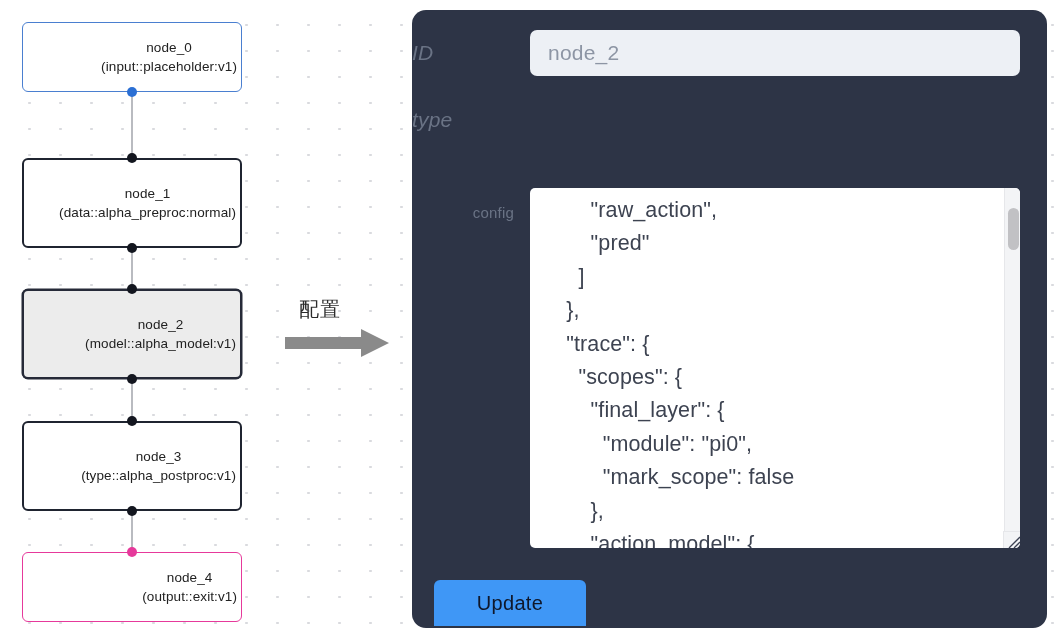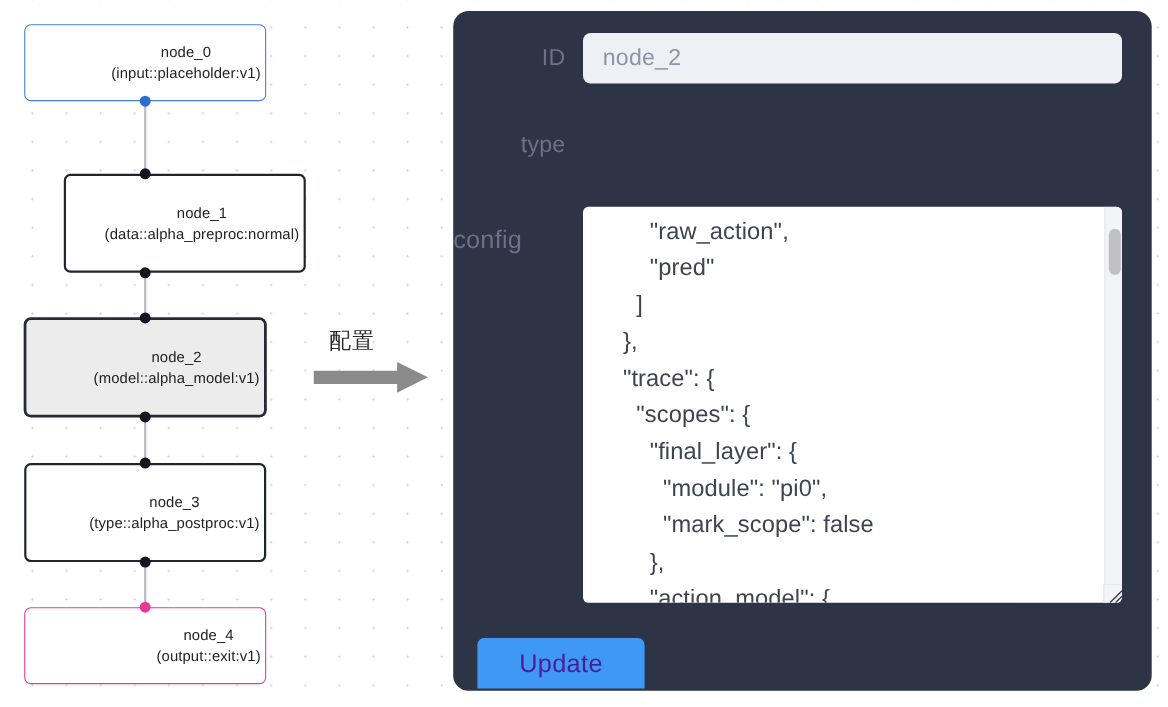--- a/index.html
+++ b/index.html
@@ -43,21 +43,21 @@
     letter-spacing: .1px;
     z-index: 3;
   }
   .node .nlabel { display: block; white-space: pre-wrap; word-break: break-all; padding: 0 4px; }
 
   .node.is-input   { border-color: #4a7fd0; border-width: 1.5px; }
   .node.is-selected{ background: #ececec; border-color: #262a38; border-width: 2px; box-shadow: 0 0 0 .5px #262a38; }
   .node.is-output  { border-color: #e6399b; border-width: 1.8px; }
 
   #n0 { top: 22px;  height: 70px; }
-  #n1 { top: 158px; height: 90px; margin-left: 36px; }
+  #n1 { top: 158px; height: 90px; }
   #n2 { top: 289px; height: 90px; }
   #n3 { top: 421px; height: 90px; }
   #n4 { top: 552px; height: 70px; }
 
   .edge {
     position: absolute;
     left: 131px;
     width: 2px;
     background: #b9bbc0;
     z-index: 1;
@@ -96,47 +96,47 @@
     left: 412px; top: 10px;
     width: 635px; height: 618px;
     background: #2d3446;
     border-radius: 14px;
     z-index: 6;
     overflow: hidden;
   }
 
   .field-row { position: absolute; display: flex; align-items: center; }
   #row-id   { left: 0px; top: 20px; width: 635px; }
-  #row-type { left: 0px; top: 110px; width: 587px; }
+  #row-type { left: 0px; top: 98px; width: 587px; }
 
   .field-label {
     color: #6a7385;
     font-size: 21px;
-    text-align: right;
     width: 118px;
     padding-right: 16px;
     letter-spacing: .2px;
+    font-style: italic;
   }
   .field-input {
     width: 490px;
     height: 46px;
     background: #edf0f5;
     border: none;
     border-radius: 7px;
     color: #8d95a4;
     font-size: 21px;
     padding: 0 18px;
     font-family: "Liberation Sans", "DejaVu Sans", sans-serif;
     letter-spacing: .2px;
     outline: none;
   }
   .field-input::placeholder { color: #8d95a4; opacity: 1; }
 
   #row-config { position: absolute; left: 0px; top: 178px; width: 635px; display: flex; align-items: flex-start; }
-  #config-label { color: #6a7385; font-size: 23px; text-align: left; width: 118px; padding-right: 16px; padding-top: 16px; letter-spacing: .2px; }
+  #config-label { color: #6a7385; font-size: 15px; text-align: right; width: 118px; padding-right: 16px; padding-top: 16px; letter-spacing: .2px; }
 
   #config-wrap {
     position: relative;
     width: 490px;
     height: 360px;
     background: #ffffff;
     border-radius: 5px;
     overflow: hidden;
   }
   #config-text {
@@ -178,22 +178,22 @@
     border-top: 1px solid #e6e7ea;
   }
 
   #update-button {
     position: absolute;
     left: 22px; top: 570px;
     width: 152px; height: 46px;
     background: #3f97f6;
     border: none;
     border-radius: 6px 6px 0 0;
-    color: #4c1d95;
-    font-size: 23px;
+    color: #0f172a;
+    font-size: 20px;
     letter-spacing: .3px;
     cursor: pointer;
     font-family: "Liberation Sans", "DejaVu Sans", sans-serif;
     text-align: center;
     padding: 0;
   }
 </style>
 </head>
 <body>
 

